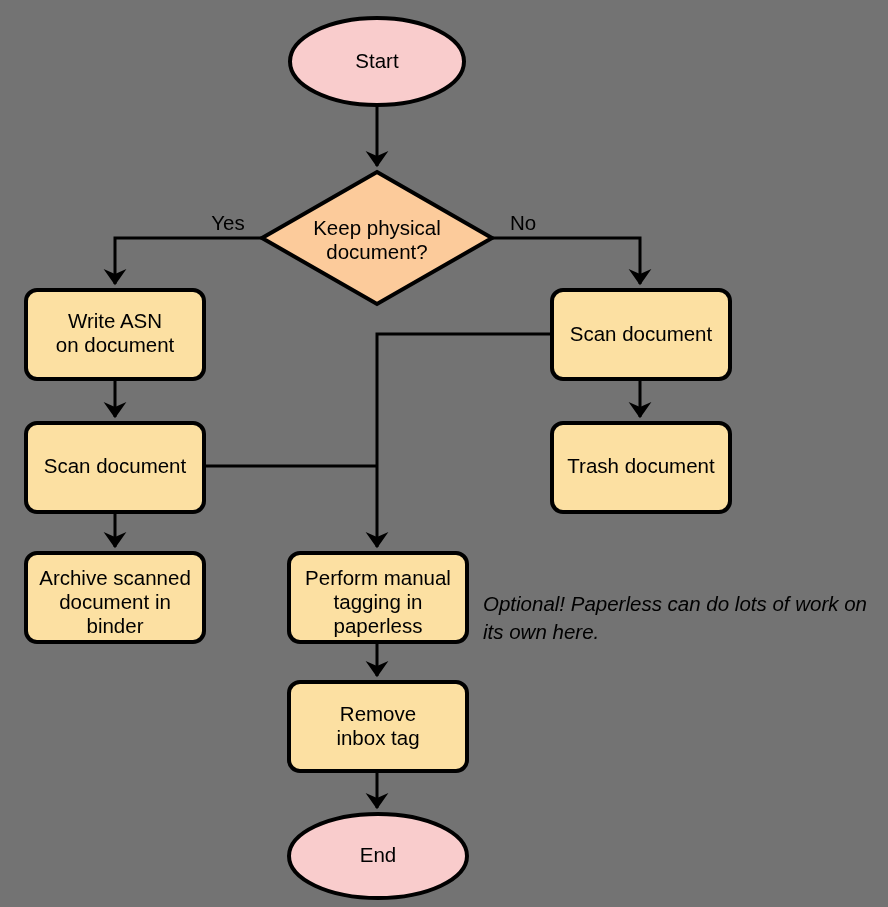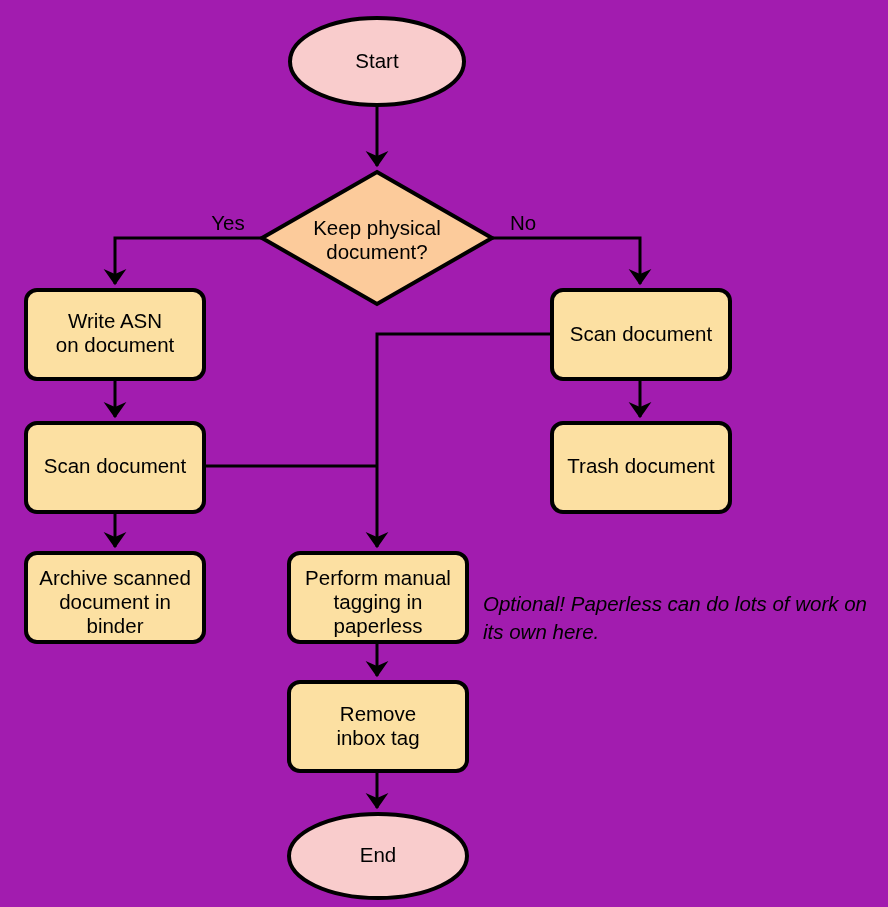--- a/index.html
+++ b/index.html
@@ -9,21 +9,21 @@
     background: #ffffff;
   }
   body {
     font-family: "Liberation Sans", sans-serif;
     -webkit-font-smoothing: antialiased;
   }
   #canvas {
     position: relative;
     width: 888px;
     height: 907px;
-    background: #a21caf;
+    background: #737373;
     overflow: hidden;
   }
   svg.diagram {
     position: absolute;
     top: 0;
     left: 0;
     width: 888px;
     height: 907px;
     display: block;
   }

